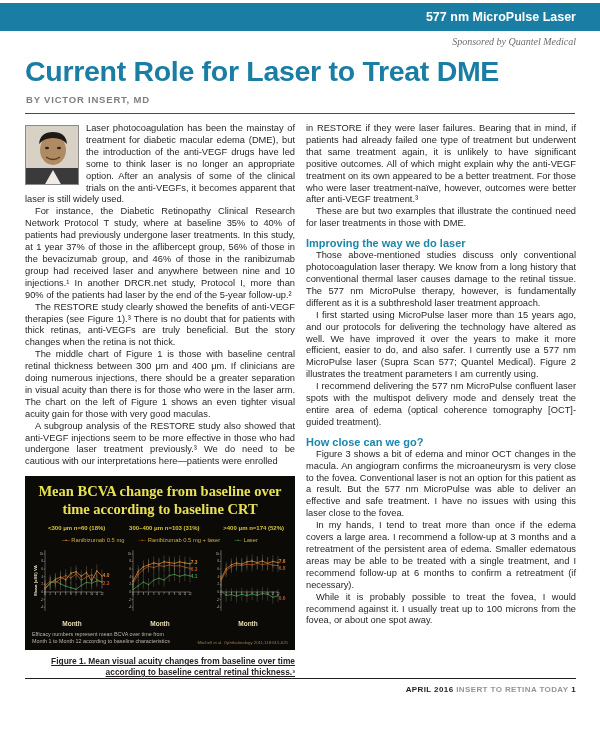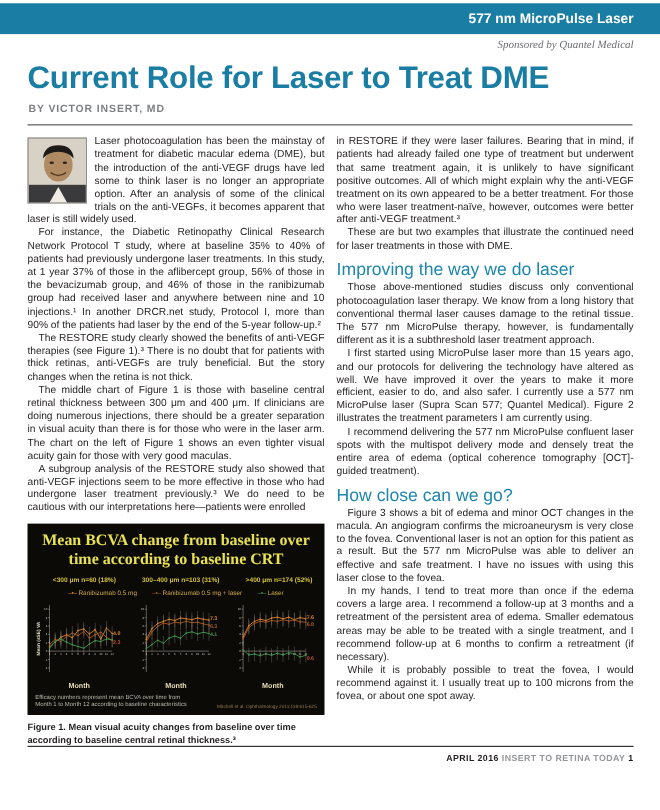--- a/index.html
+++ b/index.html
@@ -15,21 +15,21 @@
          padding:8px 32px 0 25px;}
   .byline{color:#7d7f82;font-size:9.5px;font-weight:bold;letter-spacing:0.8px;
           padding:6px 24px 0 26px;}
   .rule{border:none;border-top:1px solid #4a4a4a;margin:8px 25px 0 25px;}
 
   
   .cols{display:flex;gap:11px;padding:9px 24px 0 25px;flex:1;}
   .col{width:270px;}
   .col p{margin:0;font-size:9.3px;line-height:11.9px;text-align:justify;}
   .col p.ind{text-indent:10px;}
-  .subhead{color:#1c86ad;font-size:16px;font-weight:normal;margin:7px 0 1px 0;}
+  .subhead{color:#1c86ad;font-size:11px;font-weight:bold;margin:7px 0 1px 0;}
 
   
   .photo{float:left;width:54px;height:60px;margin:2px 7px 2px 0;background:#cfc9bd;
          border:1px solid #8a8a8a;box-sizing:border-box;overflow:hidden;}
 
   
   .figbox{background:#0b0a07;margin-top:8px;padding:7px 7px 5px 7px;box-sizing:border-box;}
   .figtitle{font-family:"Liberation Serif",serif;color:#e8e153;font-size:14.5px;
             line-height:1.22;text-align:center;font-weight:bold;}
   .figgroups{display:flex;justify-content:space-between;margin:6px 4px 0 16px;}
@@ -43,21 +43,21 @@
   .monthlbl{font-size:6.5px;font-weight:bold;color:#e9ddb6;margin-top:-1px;}
   .figfoot{display:flex;justify-content:space-between;align-items:flex-end;margin-top:4px;}
   .srcnote{font-size:5.4px;line-height:1.35;color:#b9b4a8;width:57%;}
   .citation{font-size:4.3px;color:#9a7a50;}
 
   svg .ax{stroke:#cfcabc;stroke-width:0.4;}
   svg .tick{font-size:2.6px;fill:#cfcabc;font-family:"Liberation Sans",sans-serif;}
   svg .endlbl{font-size:4.8px;font-weight:bold;font-family:"Liberation Sans",sans-serif;}
   svg .ylab{font-size:4.4px;font-weight:bold;fill:#e0d8c0;font-family:"Liberation Sans",sans-serif;}
 
-  .figcaption{font-size:8.4px;font-weight:bold;line-height:1.3;margin-top:6px;text-align:left;}
+  .figcaption{font-size:8.4px;font-weight:bold;line-height:1.3;margin-top:6px;text-align:right;text-decoration:underline;}
 
   
   .footer{margin-top:auto;padding:0 24px 24px 25px;}
   .footer hr{border:none;border-top:1.6px solid #231f20;margin:0 0 6px 0;}
   .footline{text-align:right;font-size:8px;letter-spacing:0.4px;}
   .footline .d{font-weight:bold;color:#231f20;}
   .footline .pubn{color:#939598;font-weight:bold;}
   .footline .pg{font-weight:bold;color:#231f20;}
 </style>
 </head>

